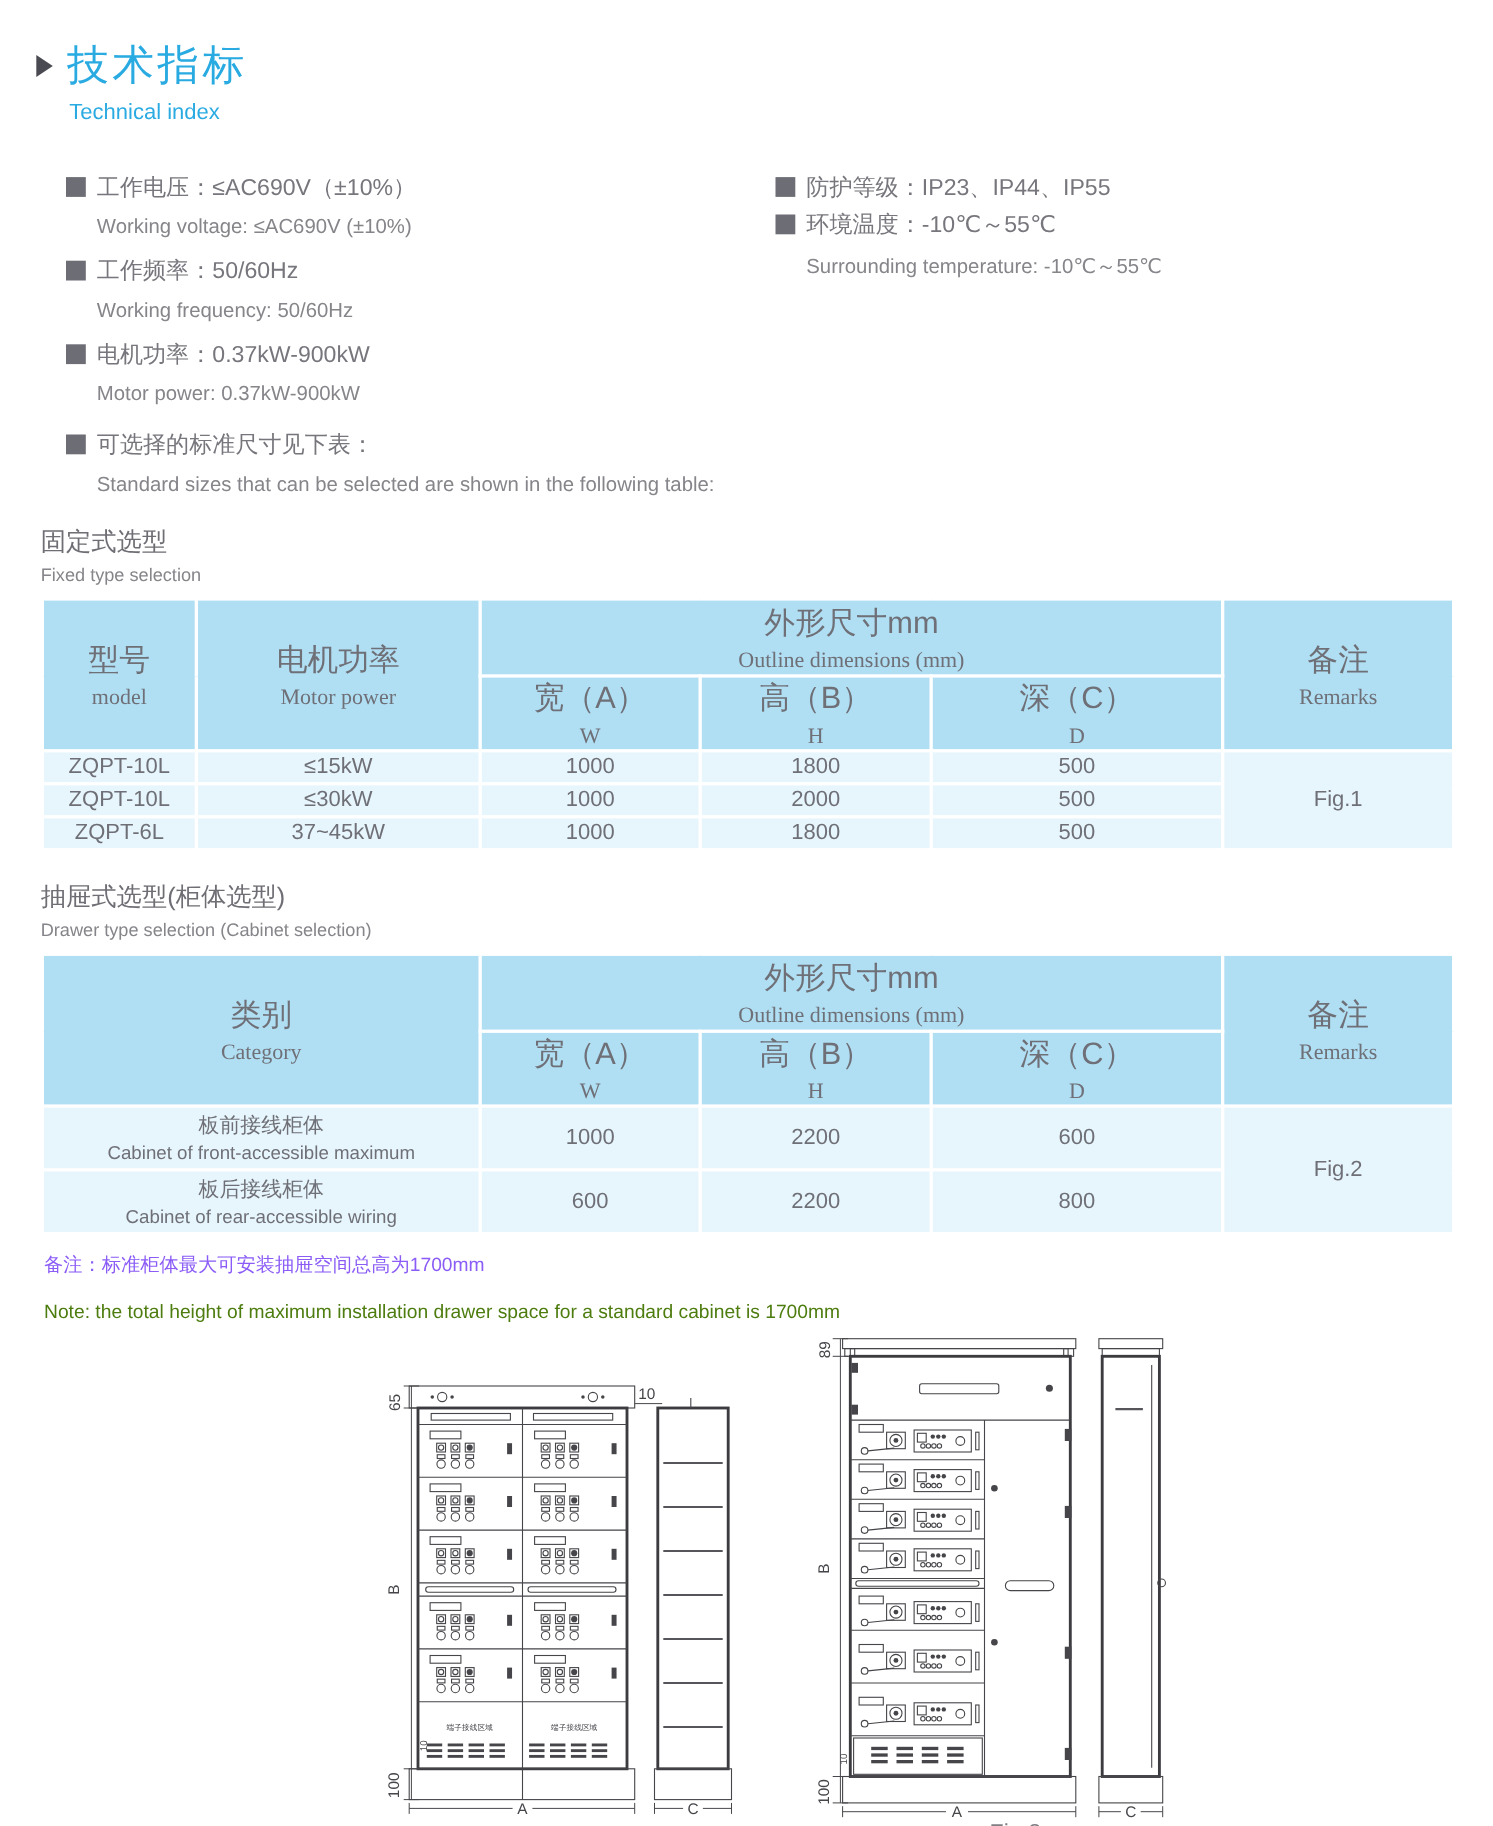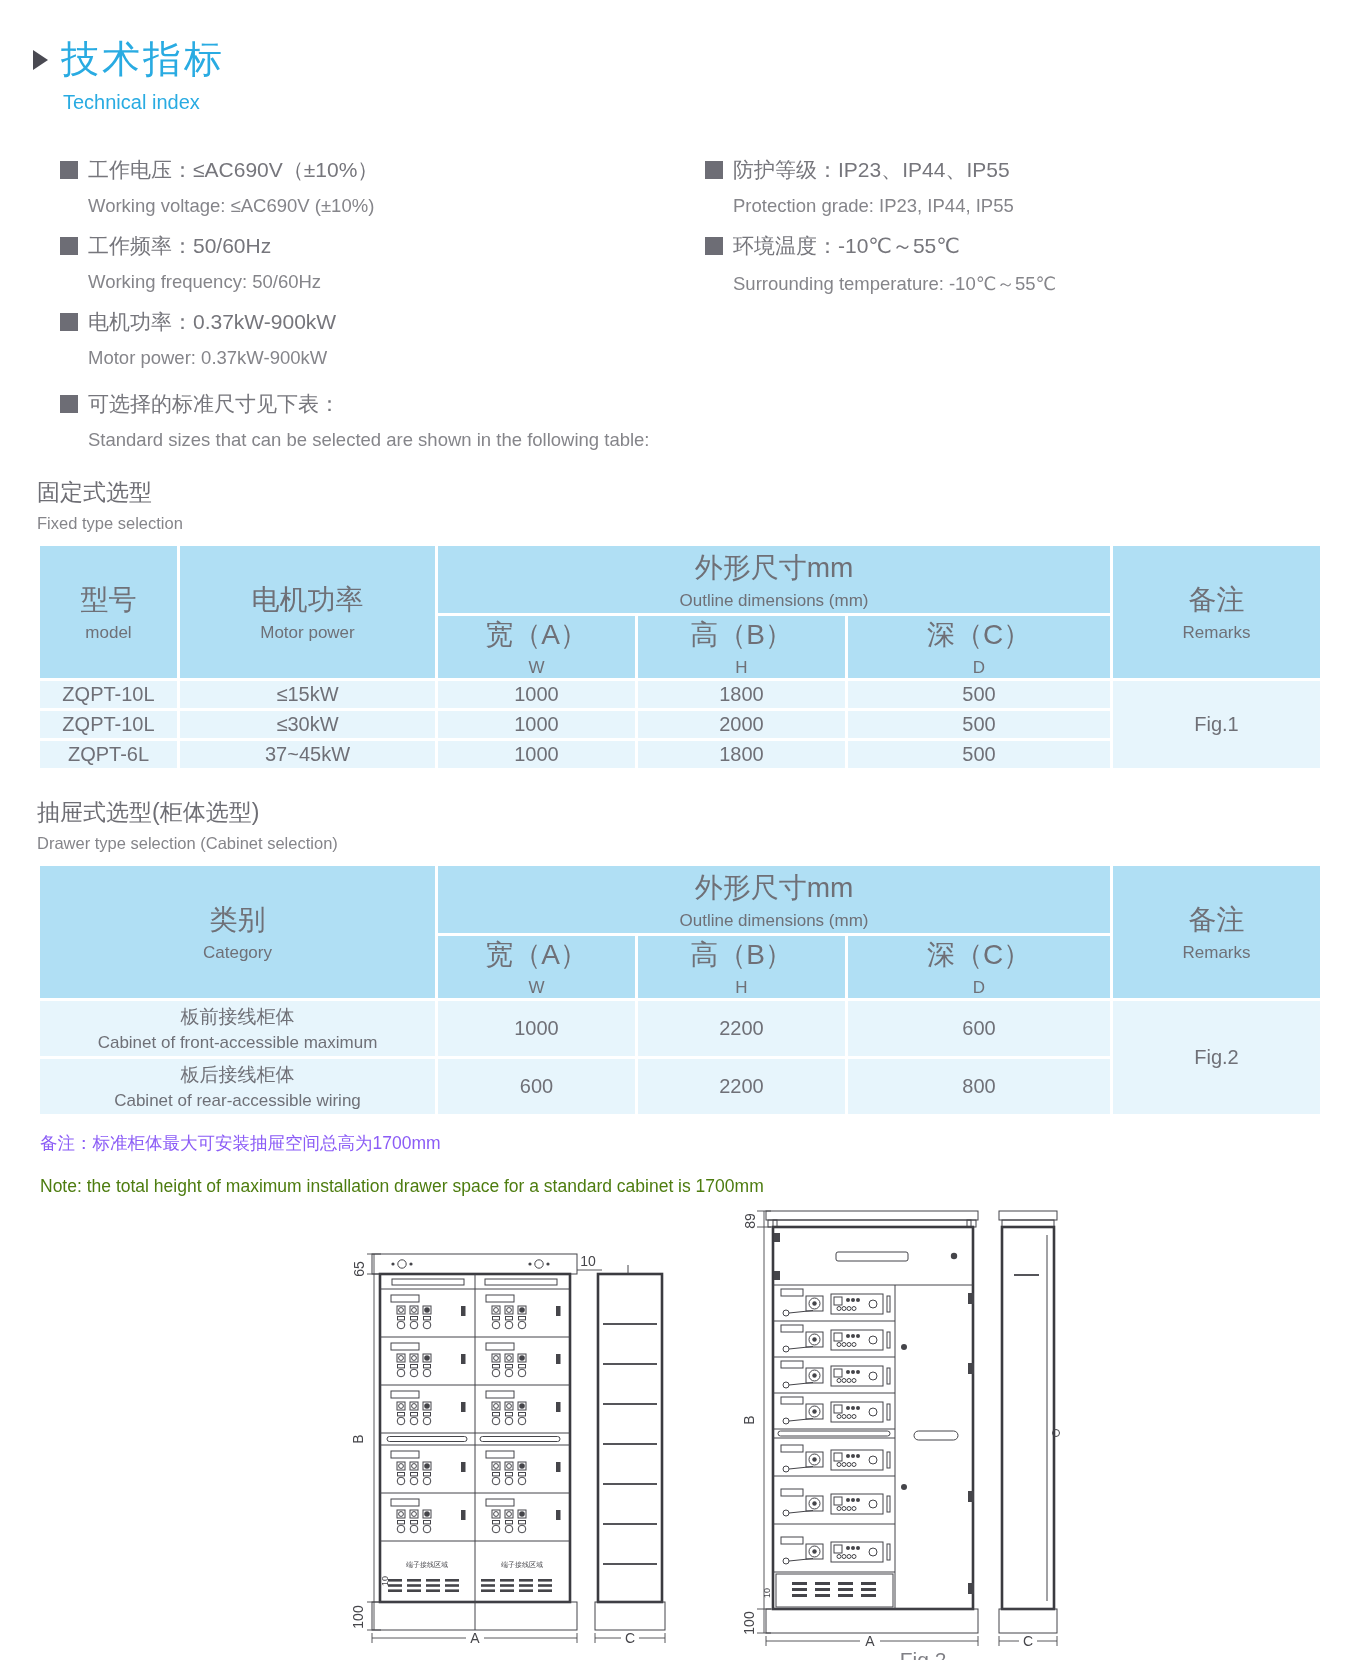--- a/index.html
+++ b/index.html
@@ -27,21 +27,21 @@
   .sec { margin:26px 0 0 37px; }
   .sec-zh { font-size:23px; color:#6e6e74; }
   .sec-en { font-size:16.5px; color:#85858a; margin-top:6px; }
   
   table { border-collapse:collapse; table-layout:fixed; width:1283px; margin:10px 0 0 37px; }
   th,td { border:3px solid #fff; text-align:center; vertical-align:middle;
           font-weight:normal; color:#6f7077; }
   th { background:#b0dff4; }
   td { background:#e7f5fc; }
   .hzh { font-size:28px; }
-  .hen { font-size:17px; margin-top:4px; }
+  .hen { font-size:20px; margin-top:4px;font-family:Liberation Serif, serif; }
   .h-top th { height:70px; }
   .h-sub th { height:48px; }
   .t1 td { height:30px; font-size:20px; }
   .t2 td { height:58px; font-size:20px; }
   .cell-zh { font-size:19px; }
   .cell-en { font-size:17px; margin-top:3px; }
   
   .notes { margin:14px 0 0 40px; }
   .note-zh { font-size:17.5px; color:#8b5cf6; }
   .note-en { font-size:17.5px; color:#4d7c0f; margin-top:21px; }
@@ -91,21 +91,20 @@
         </div>
       <div class="spec-en">Motor power: 0.37kW-900kW</div>
     </div>
   </div>
   <div class="spec-col-right">
     <div class="spec-item">
       <div class="spec-zh">
           <span class="bullet"></span>
         <span>防护等级：IP23、IP44、IP55</span>
         </div>
-      <div class="spec-en">Protection grade: IP23, IP44, IP55</div>
     </div>
     <div class="spec-item">
       <div class="spec-zh">
           <span class="bullet"></span>
         <span>环境温度：-10℃～55℃</span>
         </div>
       <div class="spec-en">Surrounding temperature: -10℃～55℃</div>
     </div>
   </div>
 </div>

